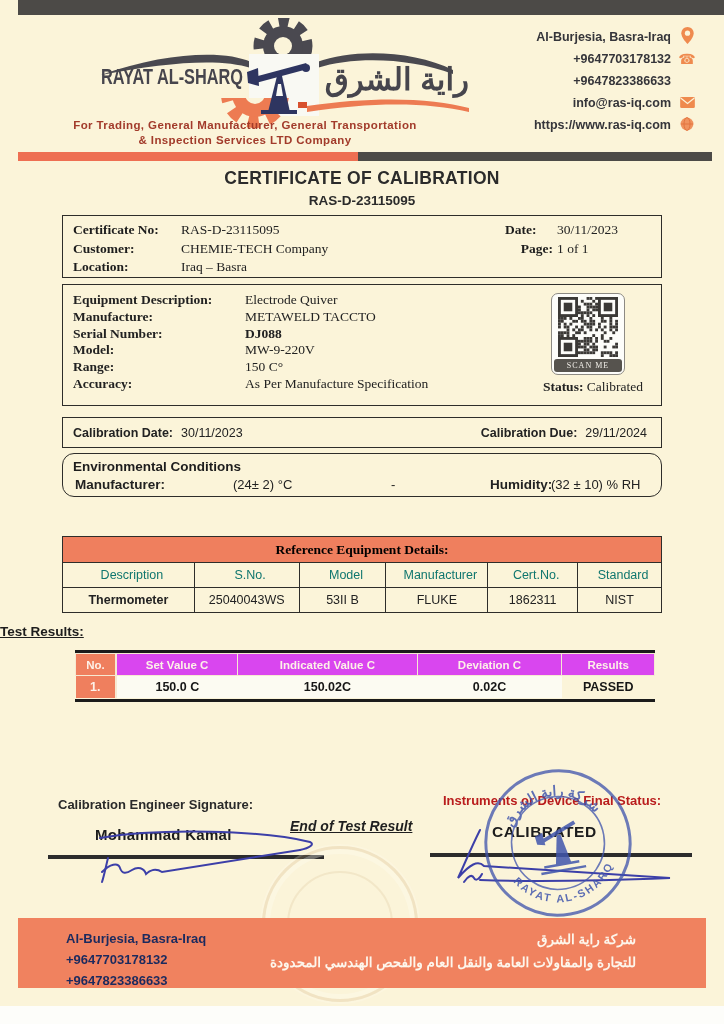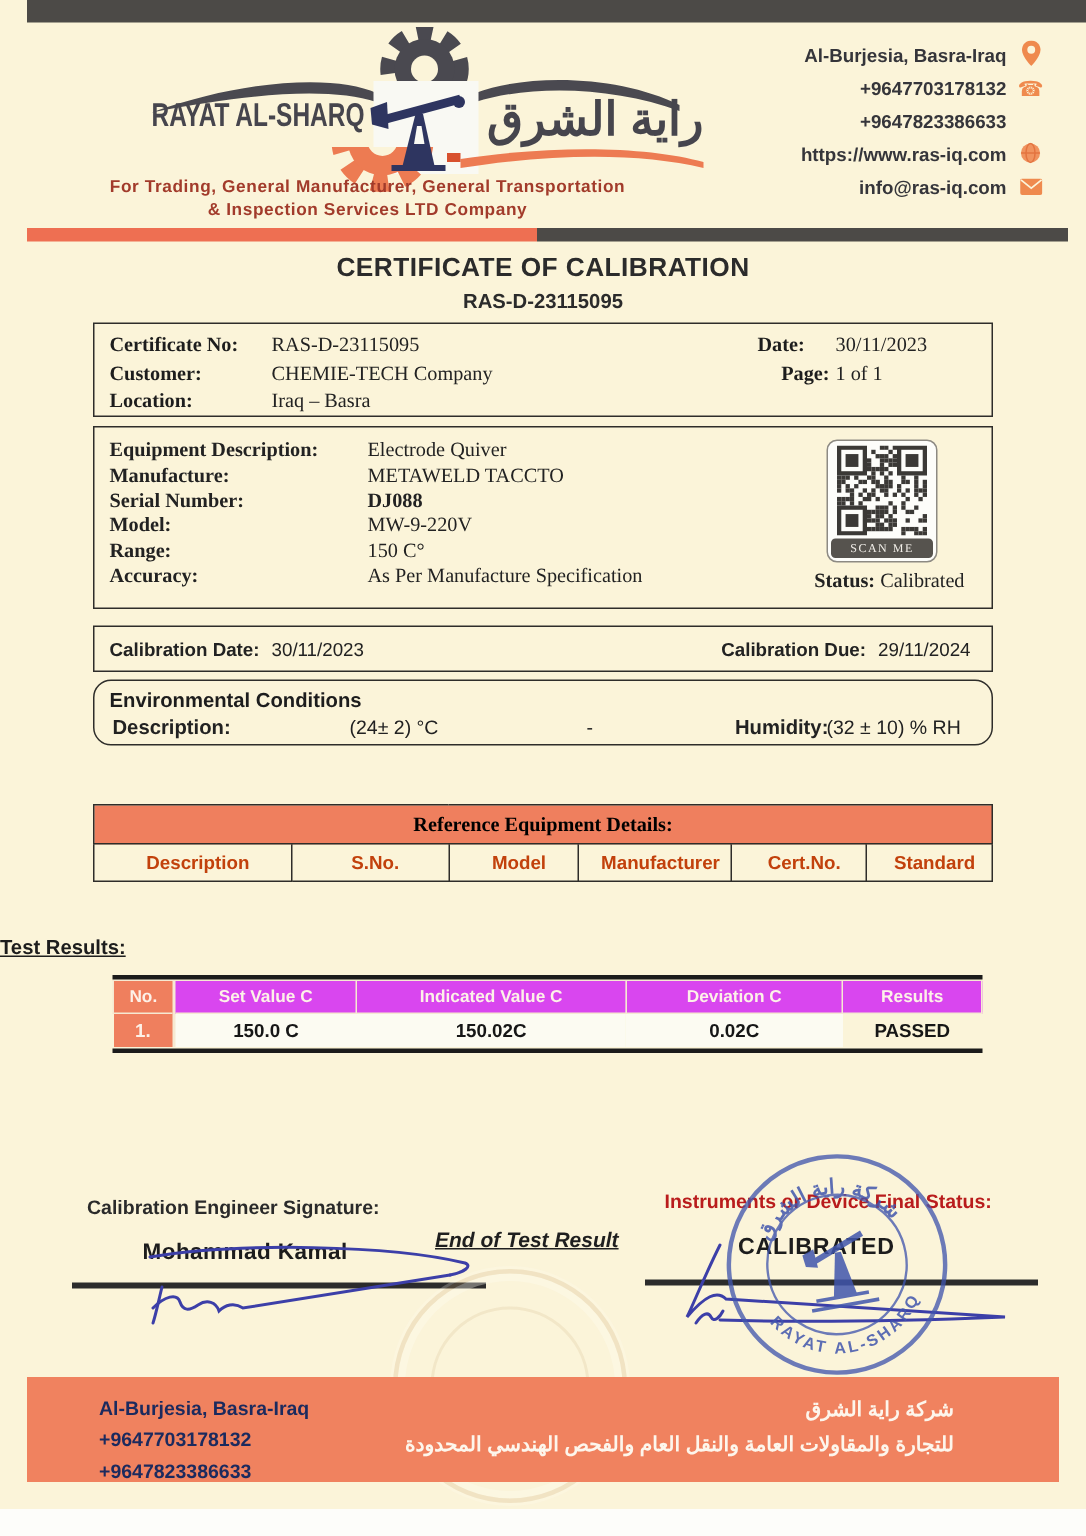--- a/index.html
+++ b/index.html
@@ -51,21 +51,21 @@
   .env-t-value{left:160px;}
   .env-sep{left:318px;}
   .env-h-label{left:405px;font-weight:bold;font-size:13.5px;padding-left:12px;}
   .env-h-value{left:478px;}
   
   .ref-table{position:absolute;left:62px;top:536px;width:600px;border-collapse:collapse;
              font-size:12.5px;}
   .ref-table td,.ref-table th{border:1.5px solid #2e2d2a;padding:2px 3px;text-align:center;}
   .ref-title-row td{background:#ef7f5e;font-family:"Liberation Serif",serif;font-weight:bold;
                     font-size:13.5px;color:#000000;height:21px;}
-  .ref-head-row th{background:#fbf4d9;font-weight:bold;height:20px;color:#c2410c;padding-left:10px;}
+  .ref-head-row th{background:#fbf4d9;font-weight:normal;height:20px;color:#0f766e;padding-left:10px;}
   .ref-data-row td{background:#fbf4d9;height:20px;}
   .ref-data-row td:first-child{font-weight:bold;}
   
   .test-heading{position:absolute;left:0;top:624px;width:724px;
                 font-size:13.5px;font-weight:bold;text-decoration:underline;color:#1d1d1d;}
   .test-table{position:absolute;left:75px;top:653px;width:580px;border-collapse:collapse;font-size:11.5px;}
   .test-table th{background:#d946ef;color:#fdf1e8;font-weight:bold;height:19px;border:1px solid #e8picked;}
   .test-table th{border:1.5px solid #f6e9d2;}
   .test-table td{height:20px;text-align:center;font-weight:bold;color:#161616;font-size:12.5px;}
   .test-table .num-cell{background:#ef7f5e;color:#fdf1e8;width:36px;border-right:2px solid #f6e9d2;}
@@ -165,35 +165,35 @@
     </div>
     <div class="contact-row">
       <span class="contact-text">+9647703178132</span>
       <span class="contact-icon">☎</span>
     </div>
     <div class="contact-row">
       <span class="contact-text">+9647823386633</span>
       <span class="contact-icon"></span>
     </div>
     <div class="contact-row">
+      <span class="contact-text">info@ras-iq.com</span>
+      <span class="contact-icon">
+        <svg width="15" height="11" viewBox="0 0 16 12">
+            <rect width="16" height="12" rx="1.5" fill="#ef8a4e"></rect>
+            <path d="M0.5,1 L8,7 L15.5,1" fill="none" stroke="#fbf4d9" stroke-width="1.3"></path>
+          </svg>
+      </span>
+    </div>
+    <div class="contact-row">
       <span class="contact-text">https://www.ras-iq.com</span>
       <span class="contact-icon">
         <svg width="14" height="14" viewBox="0 0 14 14">
             <circle cx="7" cy="7" r="6.4" fill="#f0935f"></circle>
             <ellipse cx="7" cy="7" rx="3" ry="6.4" fill="none" stroke="#e37440" stroke-width="1"></ellipse>
             <path d="M.8,7h12.4" stroke="#e37440" stroke-width="1"></path>
-          </svg>
-      </span>
-    </div>
-    <div class="contact-row">
-      <span class="contact-text">info@ras-iq.com</span>
-      <span class="contact-icon">
-        <svg width="15" height="11" viewBox="0 0 16 12">
-            <rect width="16" height="12" rx="1.5" fill="#ef8a4e"></rect>
-            <path d="M0.5,1 L8,7 L15.5,1" fill="none" stroke="#fbf4d9" stroke-width="1.3"></path>
           </svg>
       </span>
     </div>
   </div>
 
   <div class="divider-orange"></div>
   <div class="divider-dark"></div>
 
   <div class="doc-title">CERTIFICATE OF CALIBRATION</div>
   <div class="doc-number">RAS-D-23115095</div>
@@ -399,40 +399,48 @@
       <b>Calibration Date:</b><span>30/11/2023</span>
     </span>
     <span class="cal-pair">
       <b>Calibration Due:</b><span>29/11/2024</span>
     </span>
   </div>
 
   <div class="box env-box">
     <div class="env-title">Environmental Conditions</div>
     <div class="env-row">
-      <span class="env-t-label">Description:</span>
+      <span class="env-t-label">Manufacturer:</span>
       <span class="env-t-value">(24± 2) °C</span>
       <span class="env-sep">-</span>
       <span class="env-h-label">Humidity:</span>
       <span class="env-h-value">(32 ± 10) % RH</span>
     </div>
   </div>
 
   <table class="ref-table">
     <tbody>
         <tr class="ref-title-row">
       <td colspan="6">Reference Equipment Details:</td>
     </tr>
     <tr class="ref-head-row">
       <th style="width:22%">Description</th>
       <th style="width:17.5%">S.No.</th>
       <th style="width:14.5%">Model</th>
       <th style="width:17%">Manufacturer</th>
       <th style="width:15%">Cert.No.</th>
       <th style="width:14%">Standard</th>
+    </tr>
+    <tr class="ref-data-row">
+      <td>Thermometer</td>
+      <td>25040043WS</td>
+      <td>53II B</td>
+      <td>FLUKE</td>
+      <td>1862311</td>
+      <td>NIST</td>
     </tr>
   </tbody>
     </table>
 
   <div class="test-heading">Test Results:</div>
   <table class="test-table">
     <tbody>
         <tr>
       <th class="num-cell">No.</th>
       <th style="width:21%">Set Value C</th>

